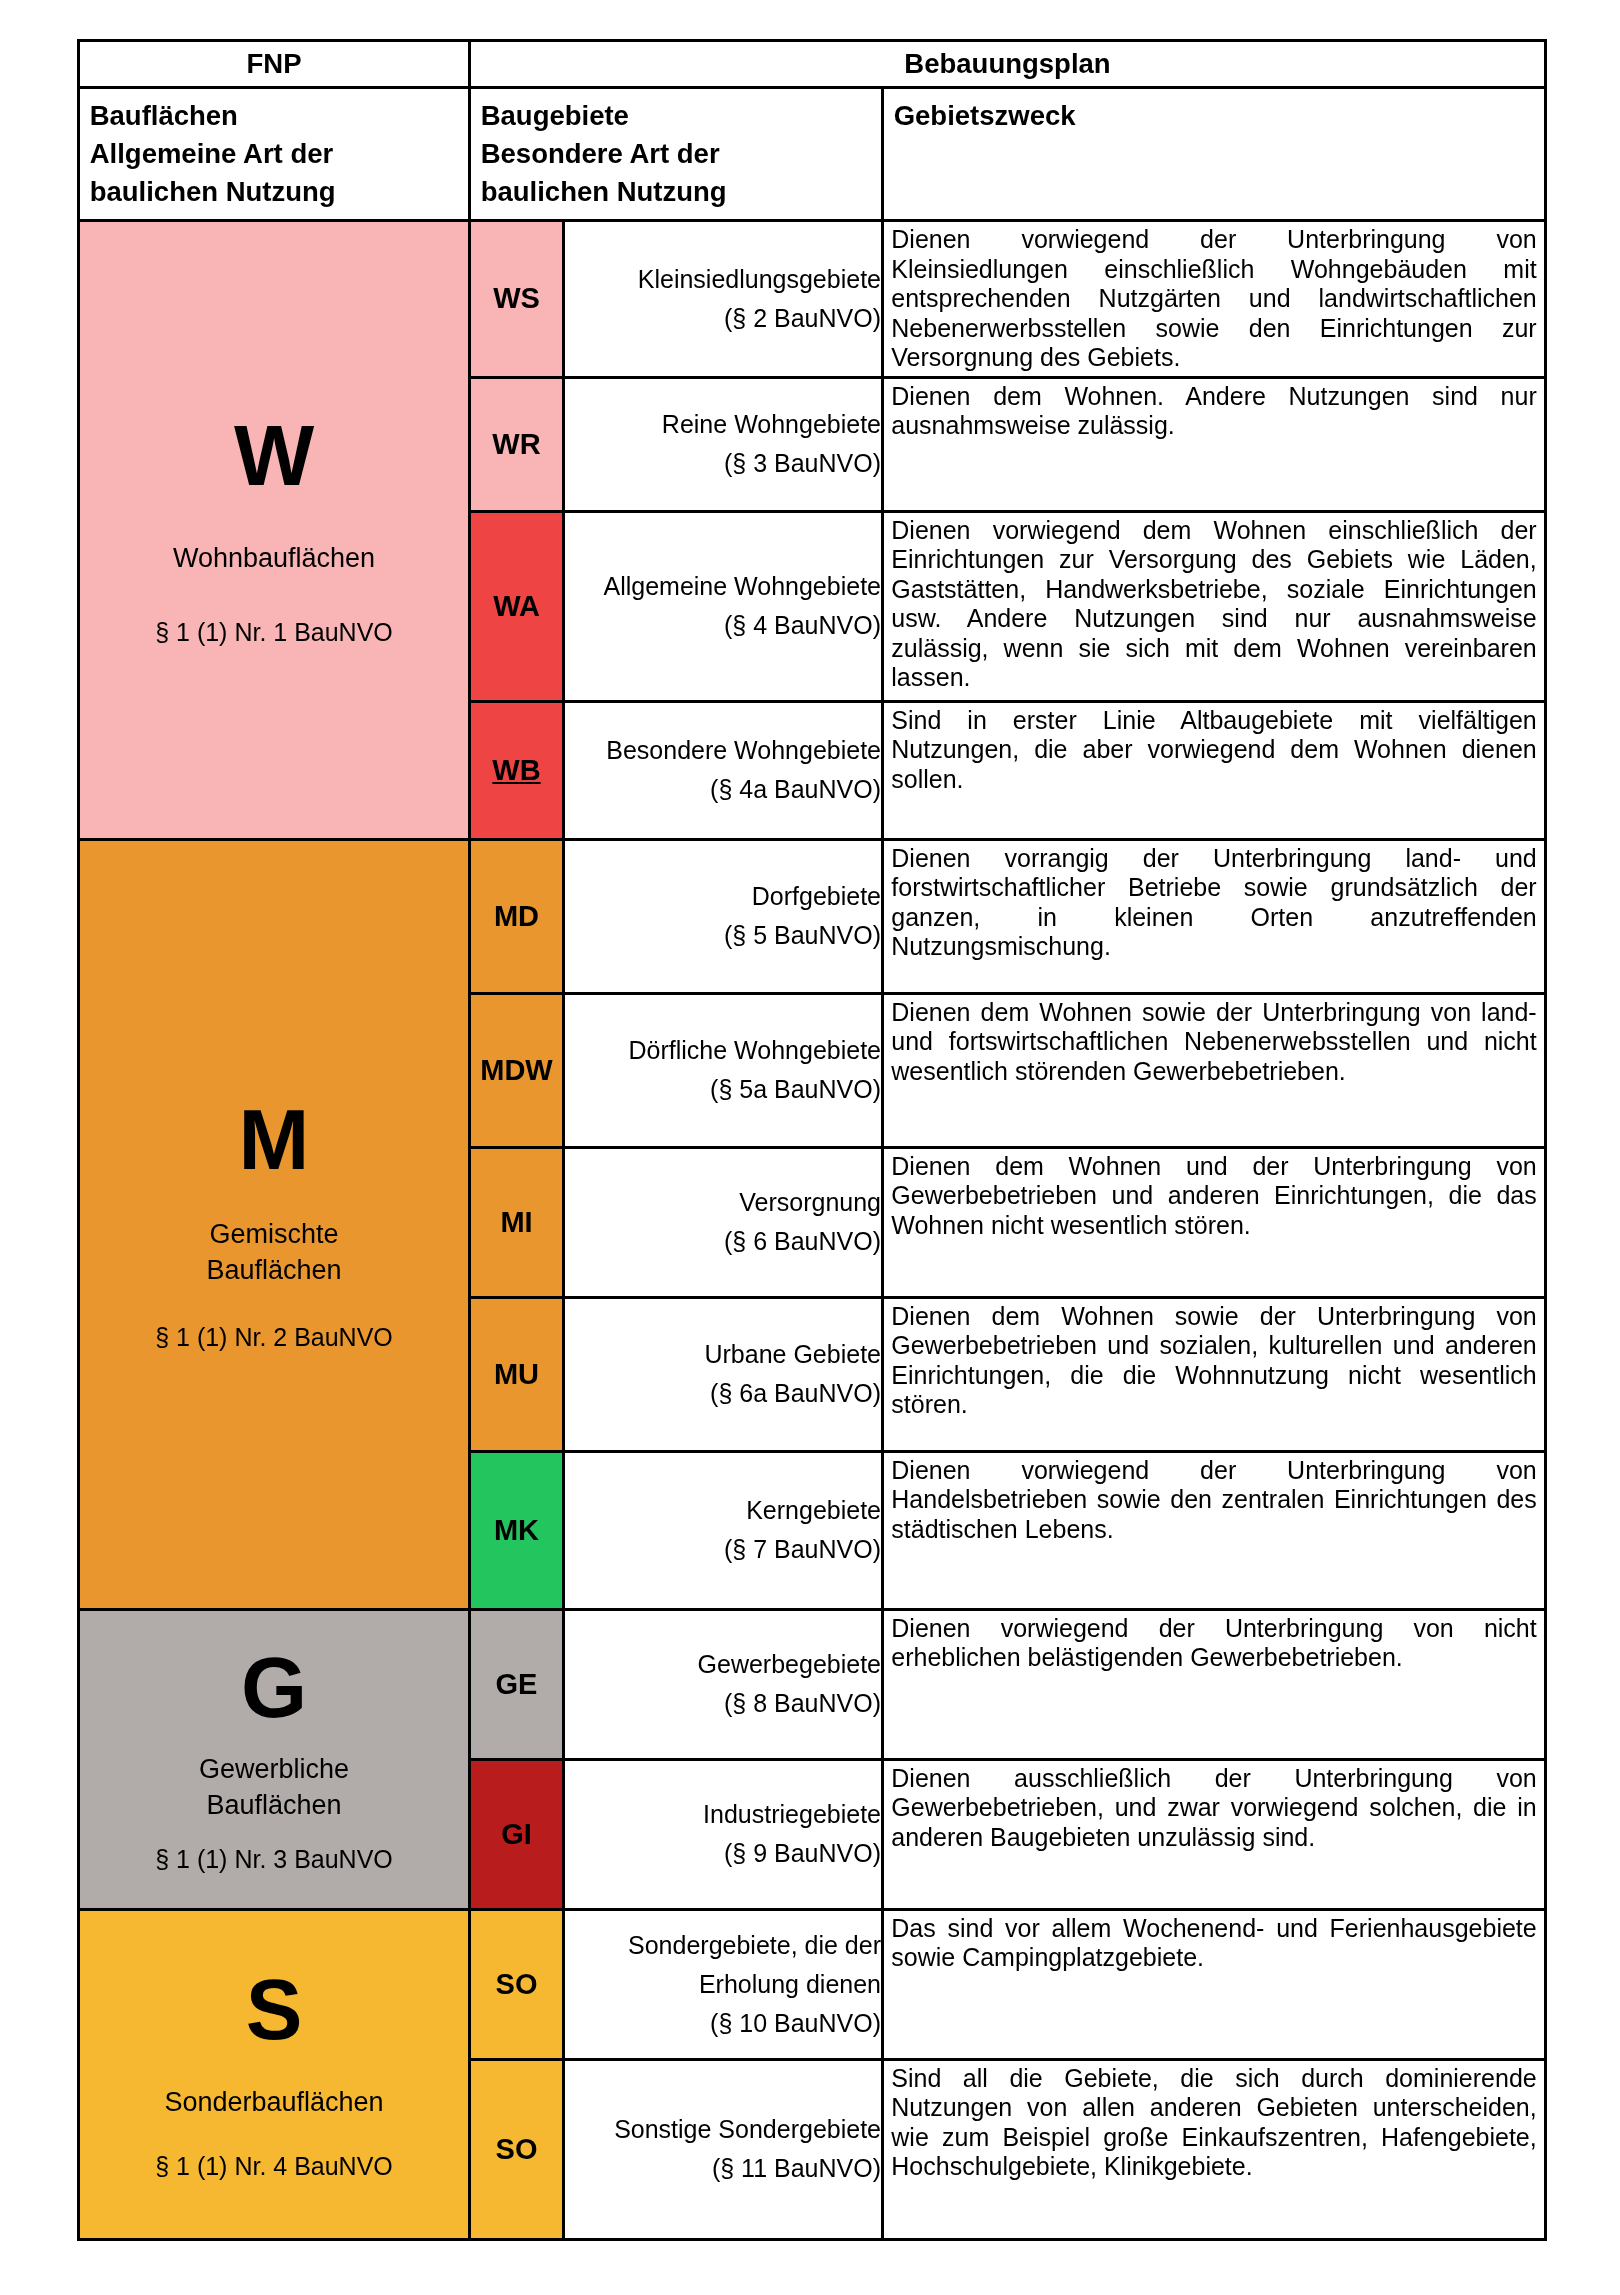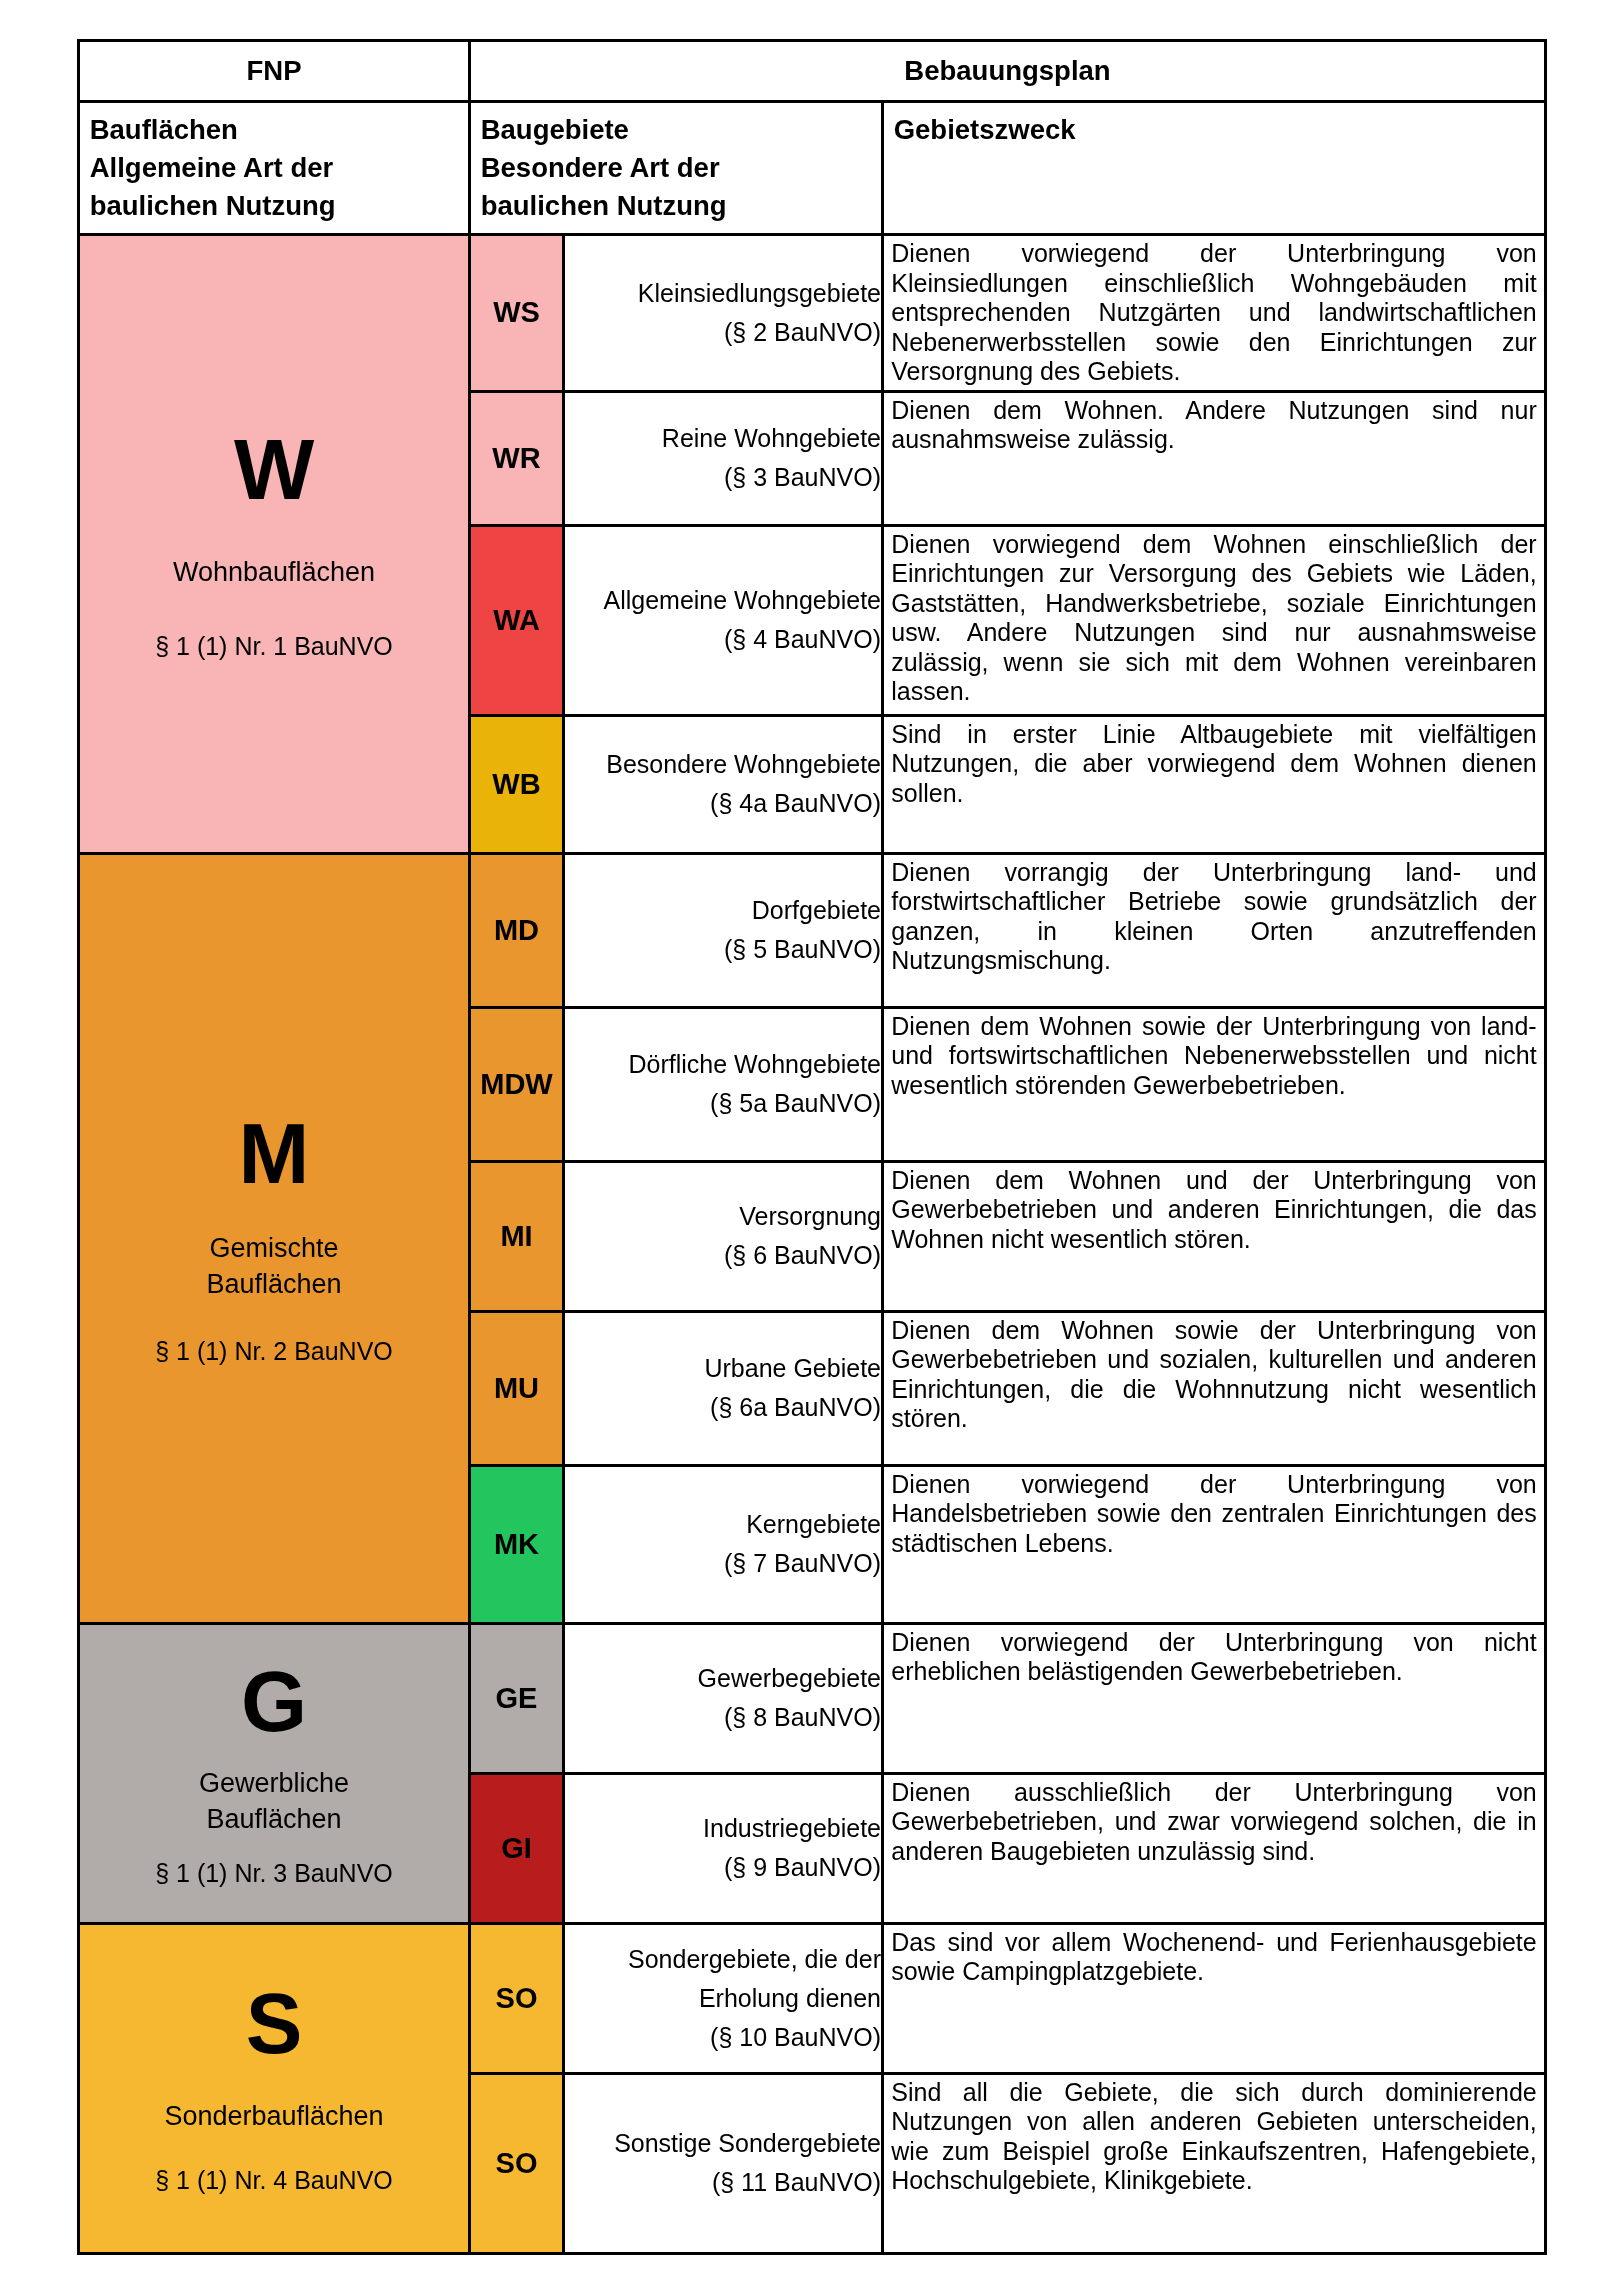--- a/index.html
+++ b/index.html
@@ -6,21 +6,21 @@
   body{
     width:1621px;height:2295px;background:#ffffff;position:relative;overflow:hidden;
     font-family:"Liberation Sans", sans-serif;color:#000;
   }
   table.plan{
     position:absolute;left:77px;top:39px;
     border-collapse:collapse;table-layout:fixed;
   }
   td{border:3.2px solid #000;padding:0;vertical-align:middle;overflow:hidden;}
   
-  tr.r1{height:61px} tr.r2{height:130px}
+  tr.r1{height:47px} tr.r2{height:130px}
   tr.rws{height:147px} tr.rwr{height:134px} tr.rwa{height:190px} tr.rwb{height:138px}
   tr.rmd{height:154px} tr.rmdw{height:154px} tr.rmi{height:150px} tr.rmu{height:154px} tr.rmk{height:158px}
   tr.rge{height:150px} tr.rgi{height:150px}
   tr.rso1{height:150px} tr.rso2{height:180px}
   
   .hd{font-weight:bold;font-size:27.5px;}
   .center{text-align:center;}
   .hd2{vertical-align:top;text-align:left;padding:8px 9.7px;line-height:1.38;white-space:pre-line;}
   
   .secbox{display:flex;flex-direction:column;align-items:center;justify-content:center;}
@@ -93,21 +93,21 @@
   </tr>
   <tr class="rwa">
     <td class="abbr" style="background: #ef4444;">WA</td>
     <td class="nm">
       <div>Allgemeine Wohngebiete</div>
       <div>(§ 4 BauNVO)</div>
     </td>
     <td class="desc">Dienen vorwiegend dem Wohnen einschließlich der Einrichtungen zur Versorgung des Gebiets wie Läden, Gaststätten, Handwerksbetriebe, soziale Einrichtungen usw. Andere Nutzungen sind nur ausnahmsweise zulässig, wenn sie sich mit dem Wohnen vereinbaren lassen.</td>
   </tr>
   <tr class="rwb">
-    <td class="abbr" style="background: #eab308;">WB</td>
+    <td class="abbr" style="background: #ef4444; text-decoration: underline;">WB</td>
     <td class="nm">
       <div>Besondere Wohngebiete</div>
       <div>(§ 4a BauNVO)</div>
     </td>
     <td class="desc">Sind in erster Linie Altbaugebiete mit vielfältigen Nutzungen, die aber vorwiegend dem Wohnen dienen sollen.</td>
   </tr>
 
   <tr class="rmd">
     <td rowspan="5" style="background: rgb(233, 150, 46);">
       <div class="secbox m">

